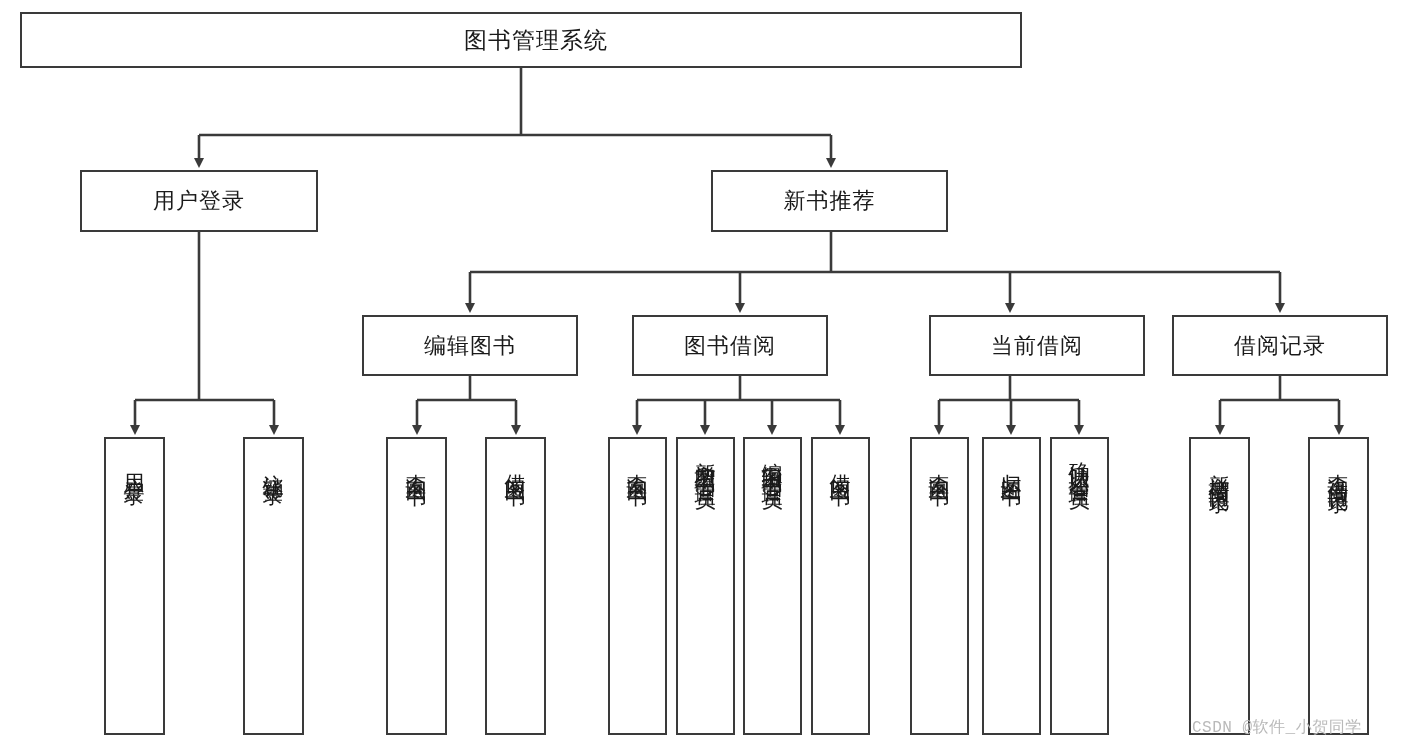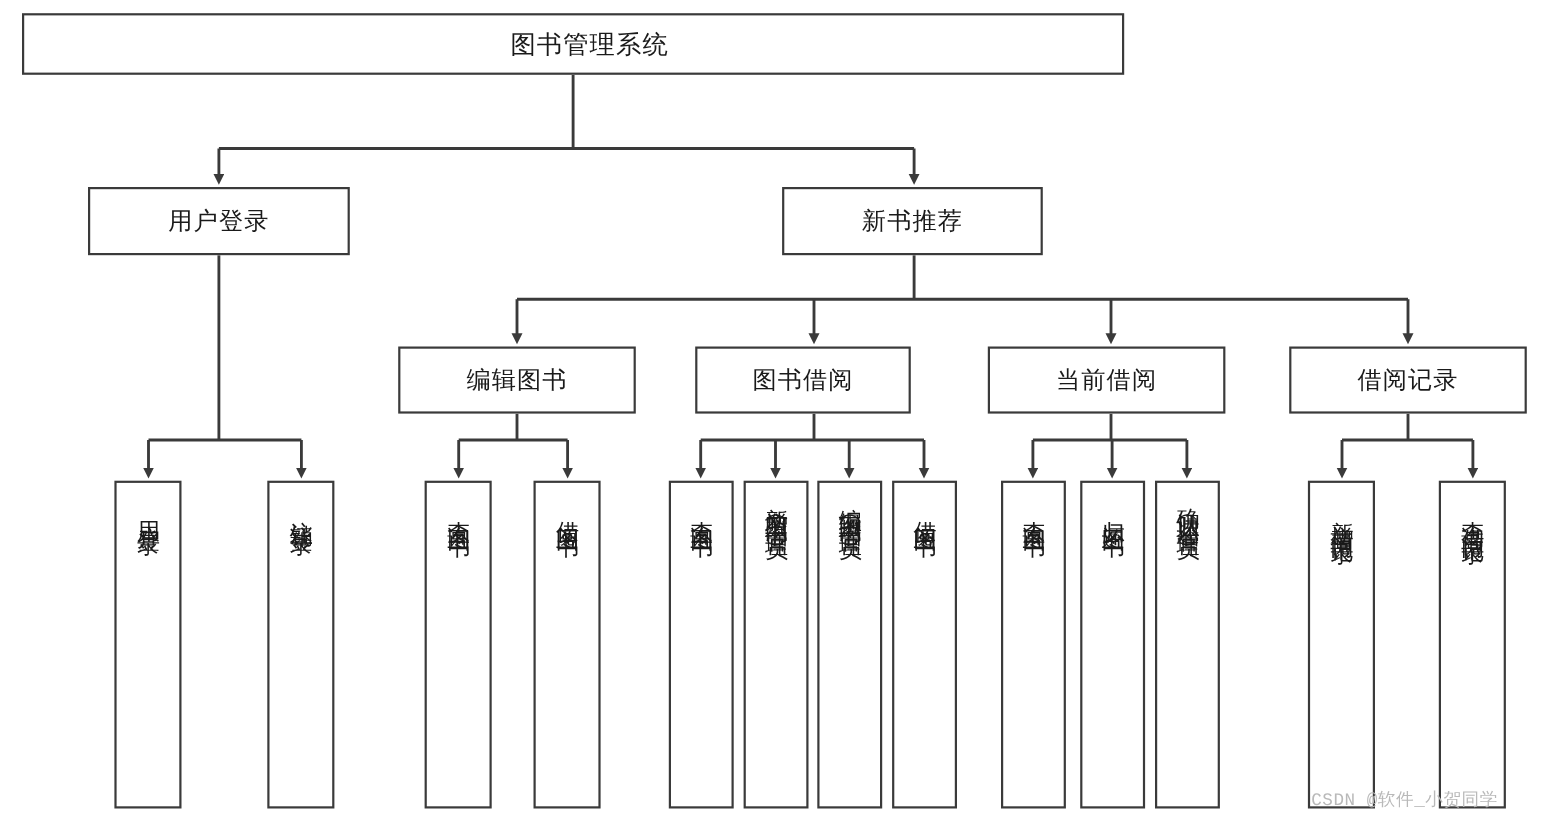--- a/index.html
+++ b/index.html
@@ -128,21 +128,21 @@
   <div class="node" style="left:711px; top:170px; width:237px; height:62px;">
     <span class="label">新书推荐</span>
   </div>
 
   <div class="node" style="left:362px; top:315px; width:216px; height:61px;">
     <span class="label">编辑图书</span>
   </div>
   <div class="node" style="left:632px; top:315px; width:196px; height:61px;">
     <span class="label">图书借阅</span>
   </div>
-  <div class="node" style="left:898px; top:315px; width:216px; height:61px;">
+  <div class="node" style="left:929px; top:315px; width:216px; height:61px;">
     <span class="label">当前借阅</span>
   </div>
   <div class="node" style="left:1172px; top:315px; width:216px; height:61px;">
     <span class="label">借阅记录</span>
   </div>
 
   <div class="node vertical" style="left:104px; top:437px; width:61px; height:298px;">
     <span class="label">用户登录</span>
   </div>
   <div class="node vertical" style="left:243px; top:437px; width:61px; height:298px;">

